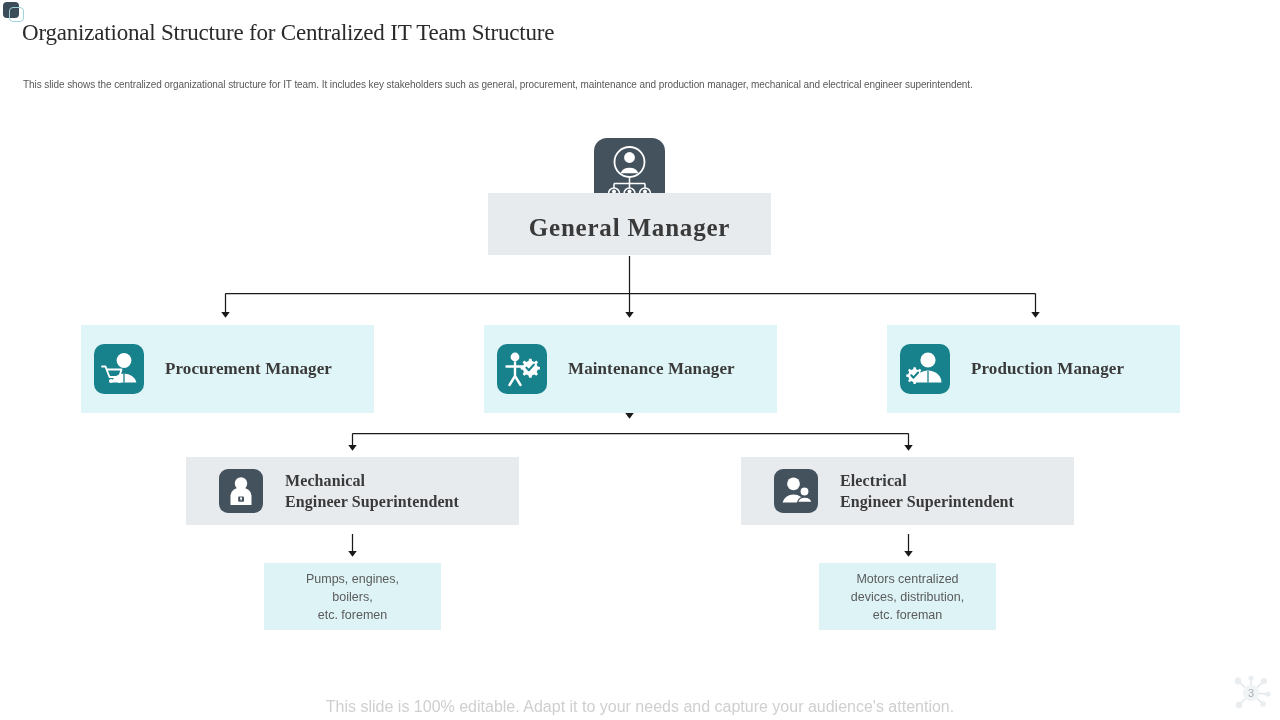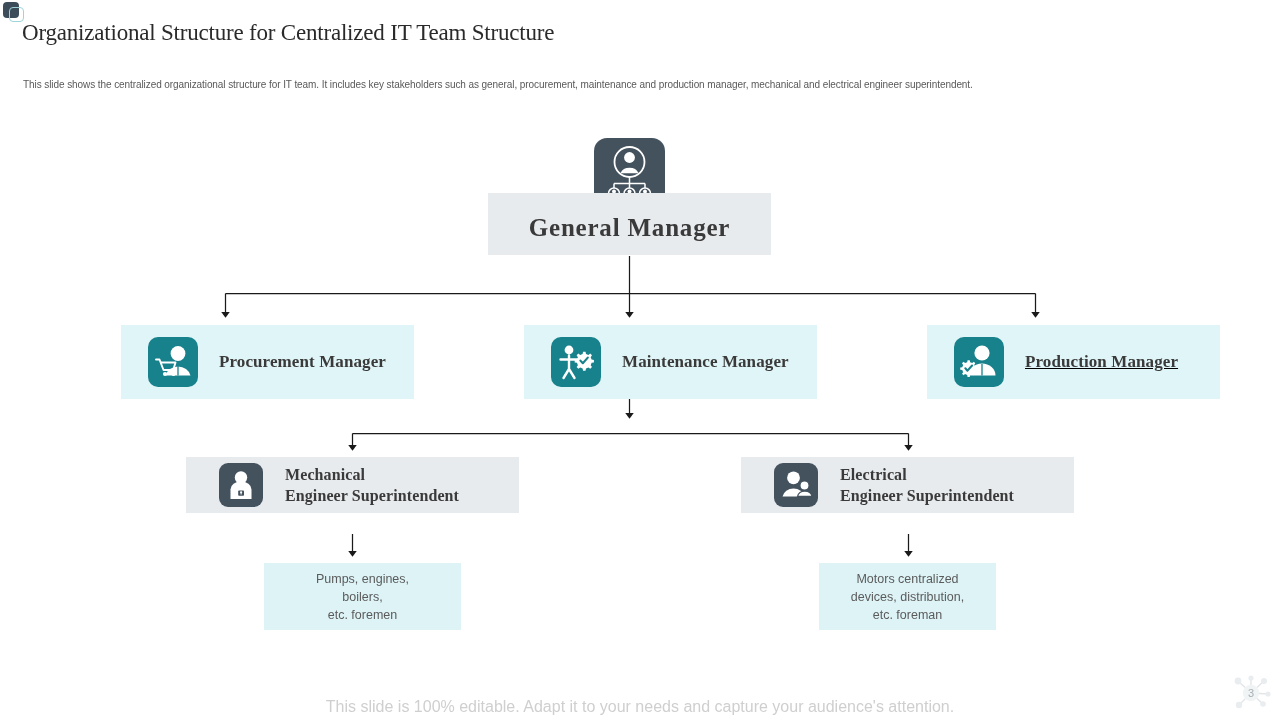--- a/index.html
+++ b/index.html
@@ -96,45 +96,44 @@
     left: 594px;
     top: 138px;
     width: 71px;
     height: 69px;
     background: #44525e;
     border-radius: 13px;
   }
 
   
   .node-l2 {
-    height: 74px;
+    height: 88px;
     background: #e0f5f7;
-    padding-left: 27px;
-    margin-left: 40px;
+    padding-left: 13px;
   }
   #node-procurement { left: 81px;  top: 325px; width: 293px; }
   #node-maintenance { left: 484px; top: 325px; width: 293px; }
-  #node-production  { left: 887px; top: 325px; width: 293px; text-decoration: underline; }
+  #node-production  { left: 887px; top: 325px; width: 293px; }
   .node-l2 .node-label {
     font-size: 17px;
     margin-left: 21px;
     letter-spacing: 0.1px;
   }
   .tile-teal {
     width: 50px;
     height: 50px;
     background: #17818c;
     border-radius: 10px;
     flex: 0 0 auto;
     position: relative;
   }
 
   
   .node-l3 {
-    height: 56px;
+    height: 68px;
     background: #e8ebee;
     padding-left: 33px;
   }
   #node-mechanical { left: 186px; top: 457px; width: 333px; }
   #node-electrical { left: 741px; top: 457px; width: 333px; }
   .node-l3 .node-label {
     font-size: 16px;
     margin-left: 22px;
     line-height: 21px;
     letter-spacing: 0.1px;
@@ -151,21 +150,21 @@
   
   .node-leaf {
     background: #ddf3f6;
     justify-content: center;
     text-align: center;
     font-size: 12.5px;
     color: #5b5b5b;
     line-height: 18px;
     flex-direction: column;
   }
-  #node-leaf-mechanical { left: 264px; top: 563px; width: 197px; height: 67px; }
+  #node-leaf-mechanical { left: 264px; top: 563px; width: 177px; height: 67px; }
   #node-leaf-electrical { left: 819px; top: 563px; width: 177px; height: 67px; }
 
   
   #connectors {
     position: absolute;
     left: 0;
     top: 0;
     width: 1280px;
     height: 720px;
     pointer-events: none;

